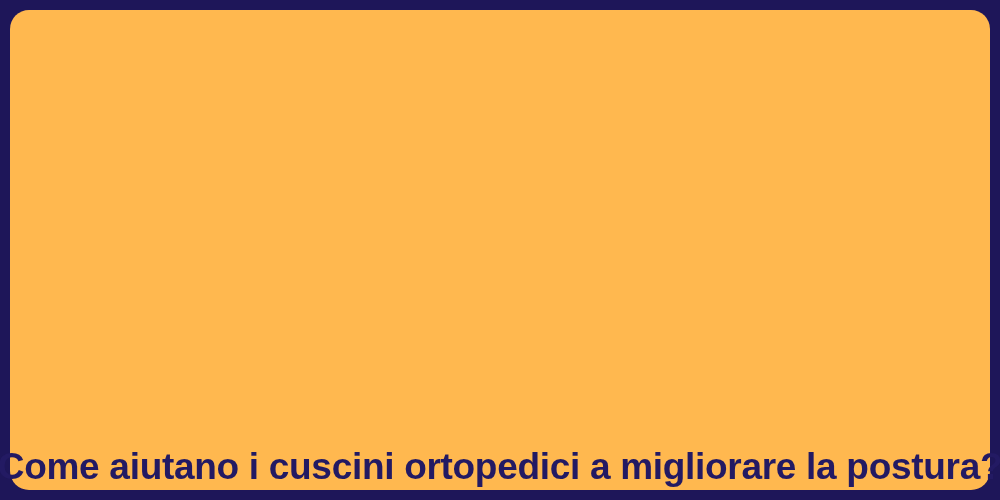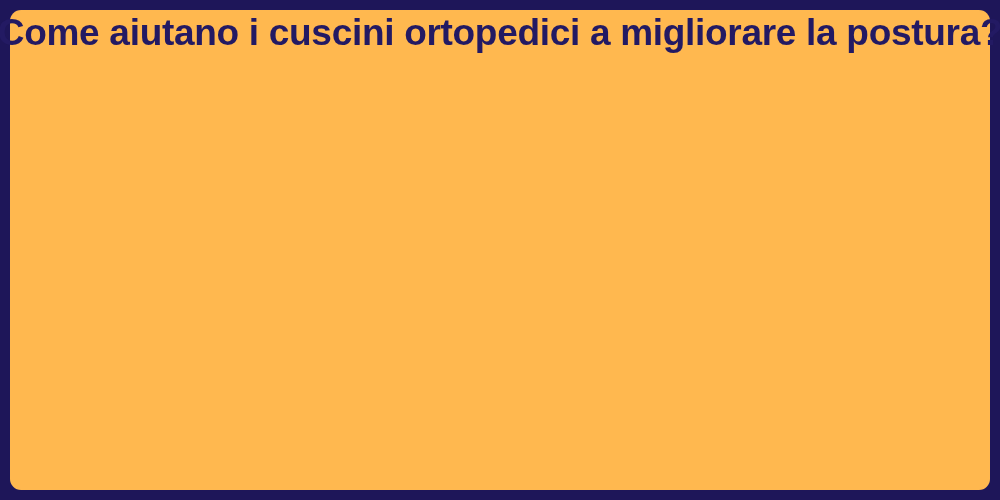--- a/index.html
+++ b/index.html
@@ -21,23 +21,23 @@
     background: #1e1659;
     padding: 10px;
   }
 
   #card-panel {
     position: relative;
     box-sizing: border-box;
     width: 100%;
     height: 100%;
     background: #ffb84f;
-    border-radius: 11px;
+    border-radius: 19px;
     display: flex;
-    align-items: flex-start;
+    align-items: flex-end;
     justify-content: center;
   }
 
   #headline {
     margin: 0;
     padding: 0 40px;
     font-family: "Liberation Sans", sans-serif;
     font-size: 37px;
     font-weight: 700;
     letter-spacing: -0.3px;

